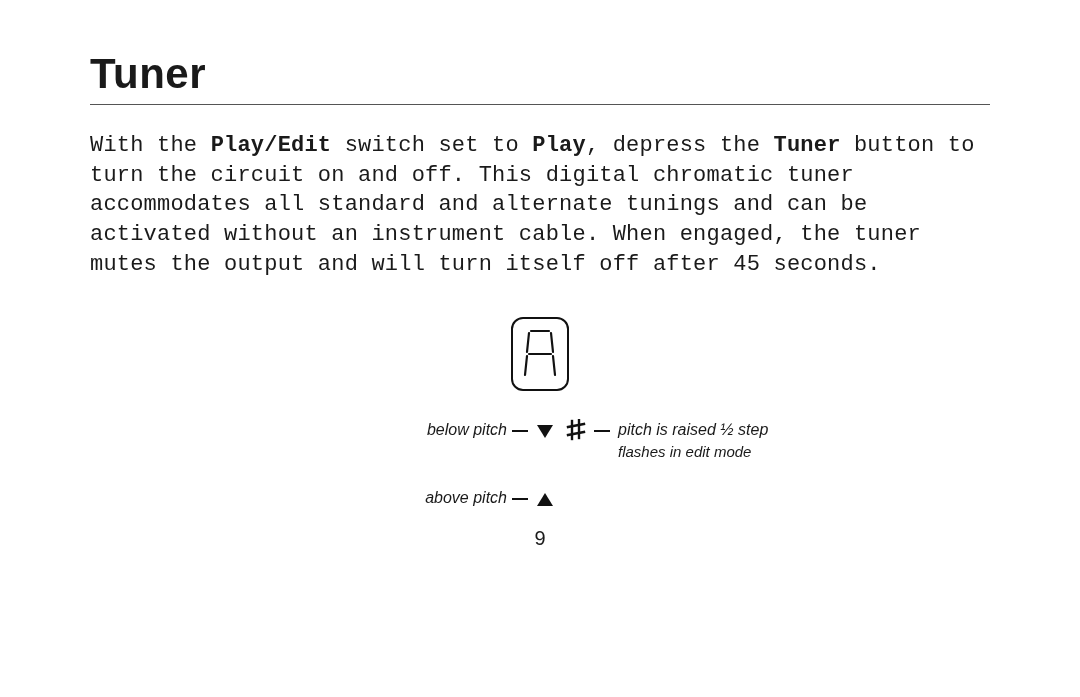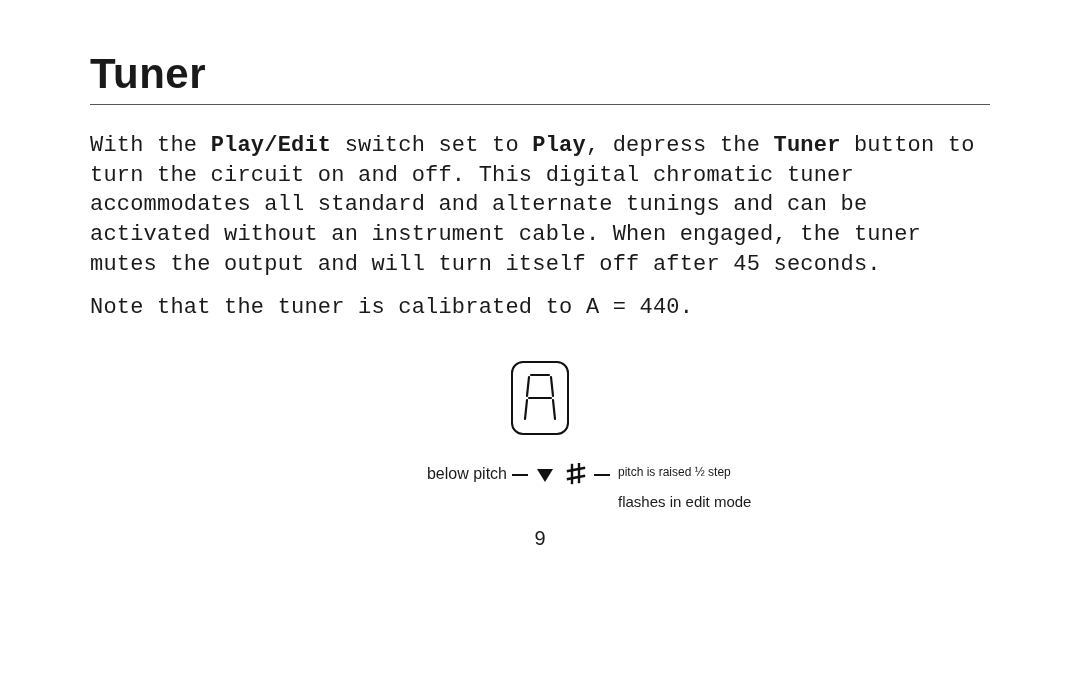--- a/index.html
+++ b/index.html
@@ -37,20 +37,21 @@
     letter-spacing: 0.2px;
     font-family: Liberation Mono, monospace;
   }
   .para .bold { font-weight: 700; }
 
   .diagram {
     position: relative;
     width: 600px;
     margin: 38px auto 0 auto;
     height: 230px;
+    font-style: italic;
   }
 
   
   .display-box {
     position: absolute;
     top: 0;
     left: 50%;
     transform: translateX(-50%);
     width: 58px;
     height: 74px;
@@ -133,27 +134,27 @@
     top: 9px;
     left: 354px;
     width: 16px;
     height: 2px;
     background: #111;
   }
   .right-label {
     position: absolute;
     left: 378px;
     top: 0;
-    font-size: 12px;
+    font-size: 16px;
     white-space: nowrap;
   }
   .right-sub {
     position: absolute;
     left: 378px;
-    top: 28px;
+    top: 22px;
     font-size: 15px;
     white-space: nowrap;
   }
 
   .page-number {
     position: absolute;
     bottom: 34px;
     left: 0;
     width: 1080px;
     text-align: center;
@@ -165,21 +166,20 @@
 
 <div class="page">
 
   <h1 class="title">Tuner</h1>
   <hr class="rule">
 
   <p class="para">
     <span>With the </span><span class="bold">Play/Edit</span><span> switch set to </span><span class="bold">Play</span><span>, depress the </span><span class="bold">Tuner</span><span> button to turn the circuit on and off. This digital chromatic tuner accommodates all standard and alternate tunings and can be activated without an instrument cable. When engaged, the tuner mutes the output and will turn itself off after 45 seconds.</span>
   </p>
 
-  <p class="para">Note that the tuner is calibrated to A = 440.</p>
 
   <div class="diagram">
 
     <div class="display-box">
       <svg viewBox="0 0 42 58">
         <g fill="none" stroke="#111" stroke-width="2.2" stroke-linecap="round">
 
           <line x1="12" y1="6" x2="30" y2="6"></line>
 
           <line x1="10" y1="8" x2="8" y2="27"></line>
@@ -211,17 +211,24 @@
             <line x1="2" y1="16" x2="18" y2="13"></line>
           </g>
         </svg>
       </div>
       <div class="dash-r"></div>
       <div class="right-label">pitch is raised ½ step</div>
       <div class="right-sub">flashes in edit mode</div>
     </div>
 
 
+    <div class="row r3">
+      <div class="left-label">above pitch</div>
+      <div class="dash-l"></div>
+      <div class="sym">
+          <div class="tri-up"></div>
+        </div>
+    </div>
 
   </div>
 
   <div class="page-number">9</div>
 </div>
 
 </body></html>

